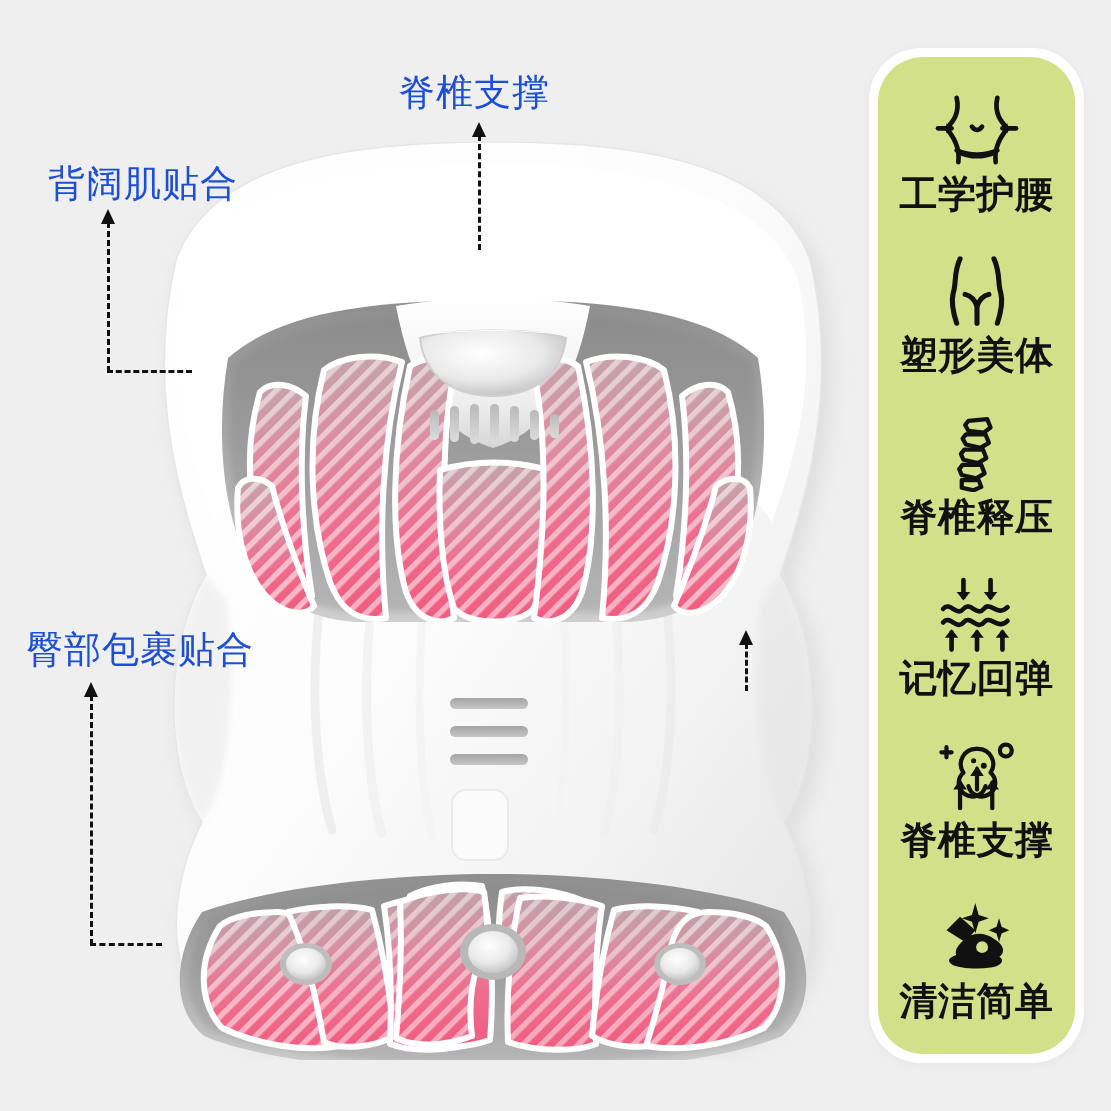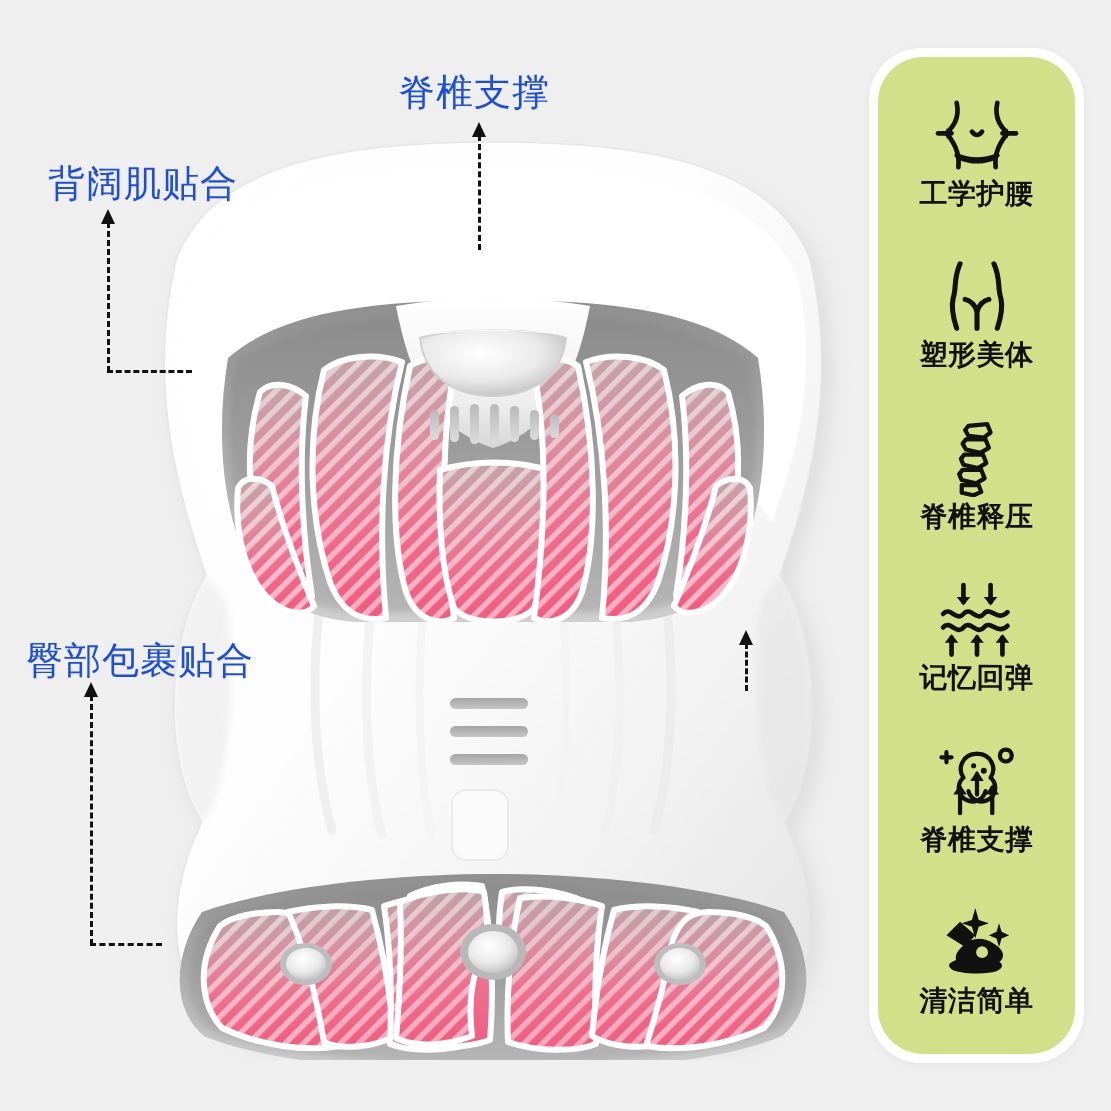--- a/index.html
+++ b/index.html
@@ -23,21 +23,21 @@
     font-weight: 400;
     color: #1d4ed8;
     letter-spacing: 1px;
     white-space: nowrap;
     font-size: 37px;
     line-height: 1;
     text-align: right;
   }
   #label-spine      { left: 398px; top: 74px;  }
   #label-lat        { left: 48px;  top: 165px; }
-  #label-hip        { left: 26px;  top: 631px; margin-top: 11px; }
+  #label-hip        { left: 26px;  top: 631px; }
   #label-sidewaist  { left: 658px; top: 583px; }
 
   
   .leader { position: absolute; }
   .dashv {
     position: absolute;
     width: 0;
     border-left: 3px dashed #111;
   }
   .dashh {
@@ -118,21 +118,21 @@
     height: 78px;
     display: flex;
     align-items: center;
     justify-content: center;
   }
   .feature-icon svg { display:block; width: 100%; height: 100%; }
   .feature-text {
     margin-top: 6px;
     font-family: "Liberation Sans", "DejaVu Sans", sans-serif;
     font-weight: 700;
-    font-size: 28px;
+    font-size: 38px;
     color: #111;
     letter-spacing: 0.5px;
     line-height: 1;
     white-space: nowrap;
   }
 </style>
 </head>
 <body>
 
 <div id="stage">

